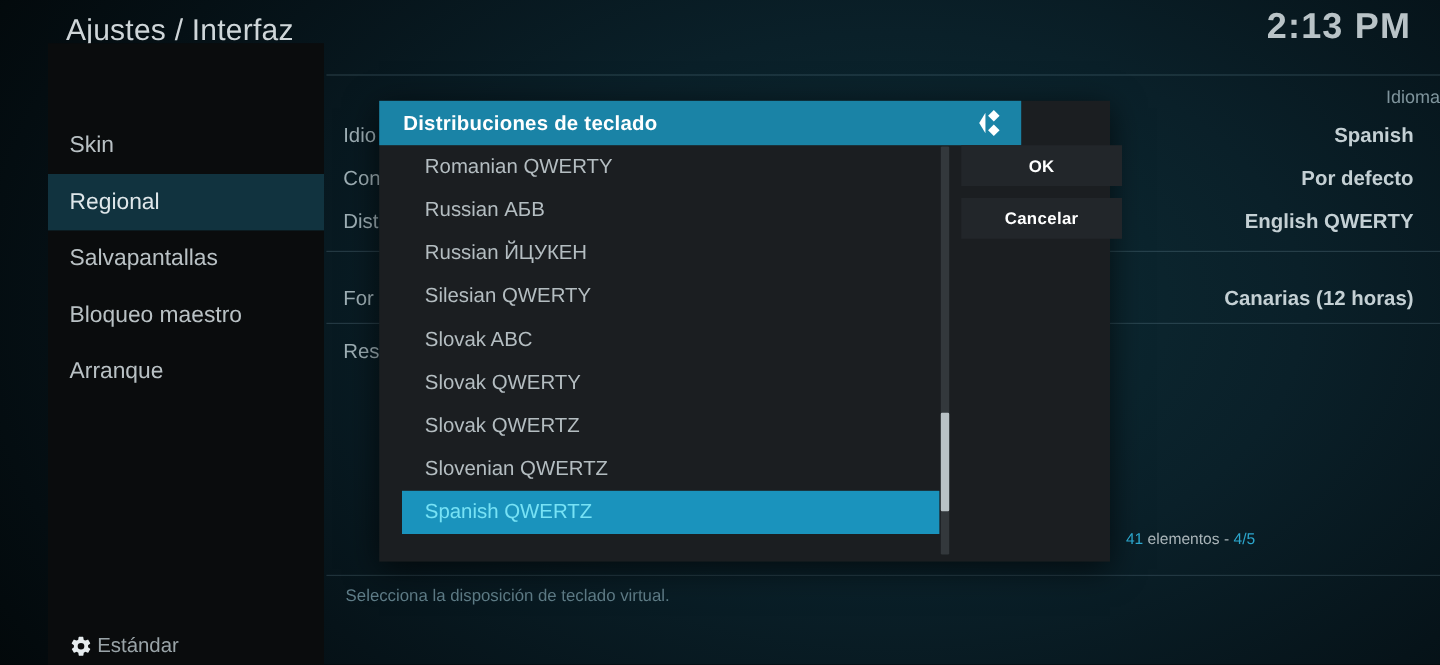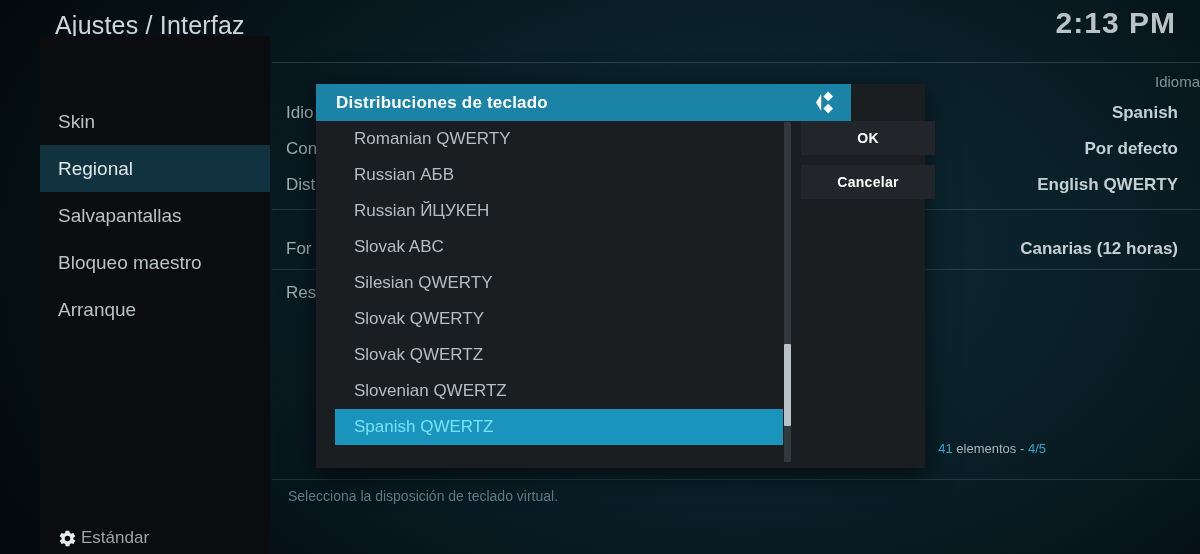--- a/index.html
+++ b/index.html
@@ -202,22 +202,22 @@
         </svg>
       </span>
     </div>
 
     <div class="dlg-body">
 
       <div class="listwrap">
         <div class="lrow">Romanian QWERTY</div>
         <div class="lrow">Russian АБВ</div>
         <div class="lrow">Russian ЙЦУКЕН</div>
+        <div class="lrow">Silesian QWERTY</div>
         <div class="lrow">Slovak ABC</div>
-        <div class="lrow">Silesian QWERTY</div>
         <div class="lrow">Slovak QWERTY</div>
         <div class="lrow">Slovak QWERTZ</div>
         <div class="lrow">Slovenian QWERTZ</div>
         <div class="lrow sel">Spanish QWERTZ</div>
       </div>
 
       <div class="scrollbar">
         <div class="scrollthumb"></div>
       </div>
 

